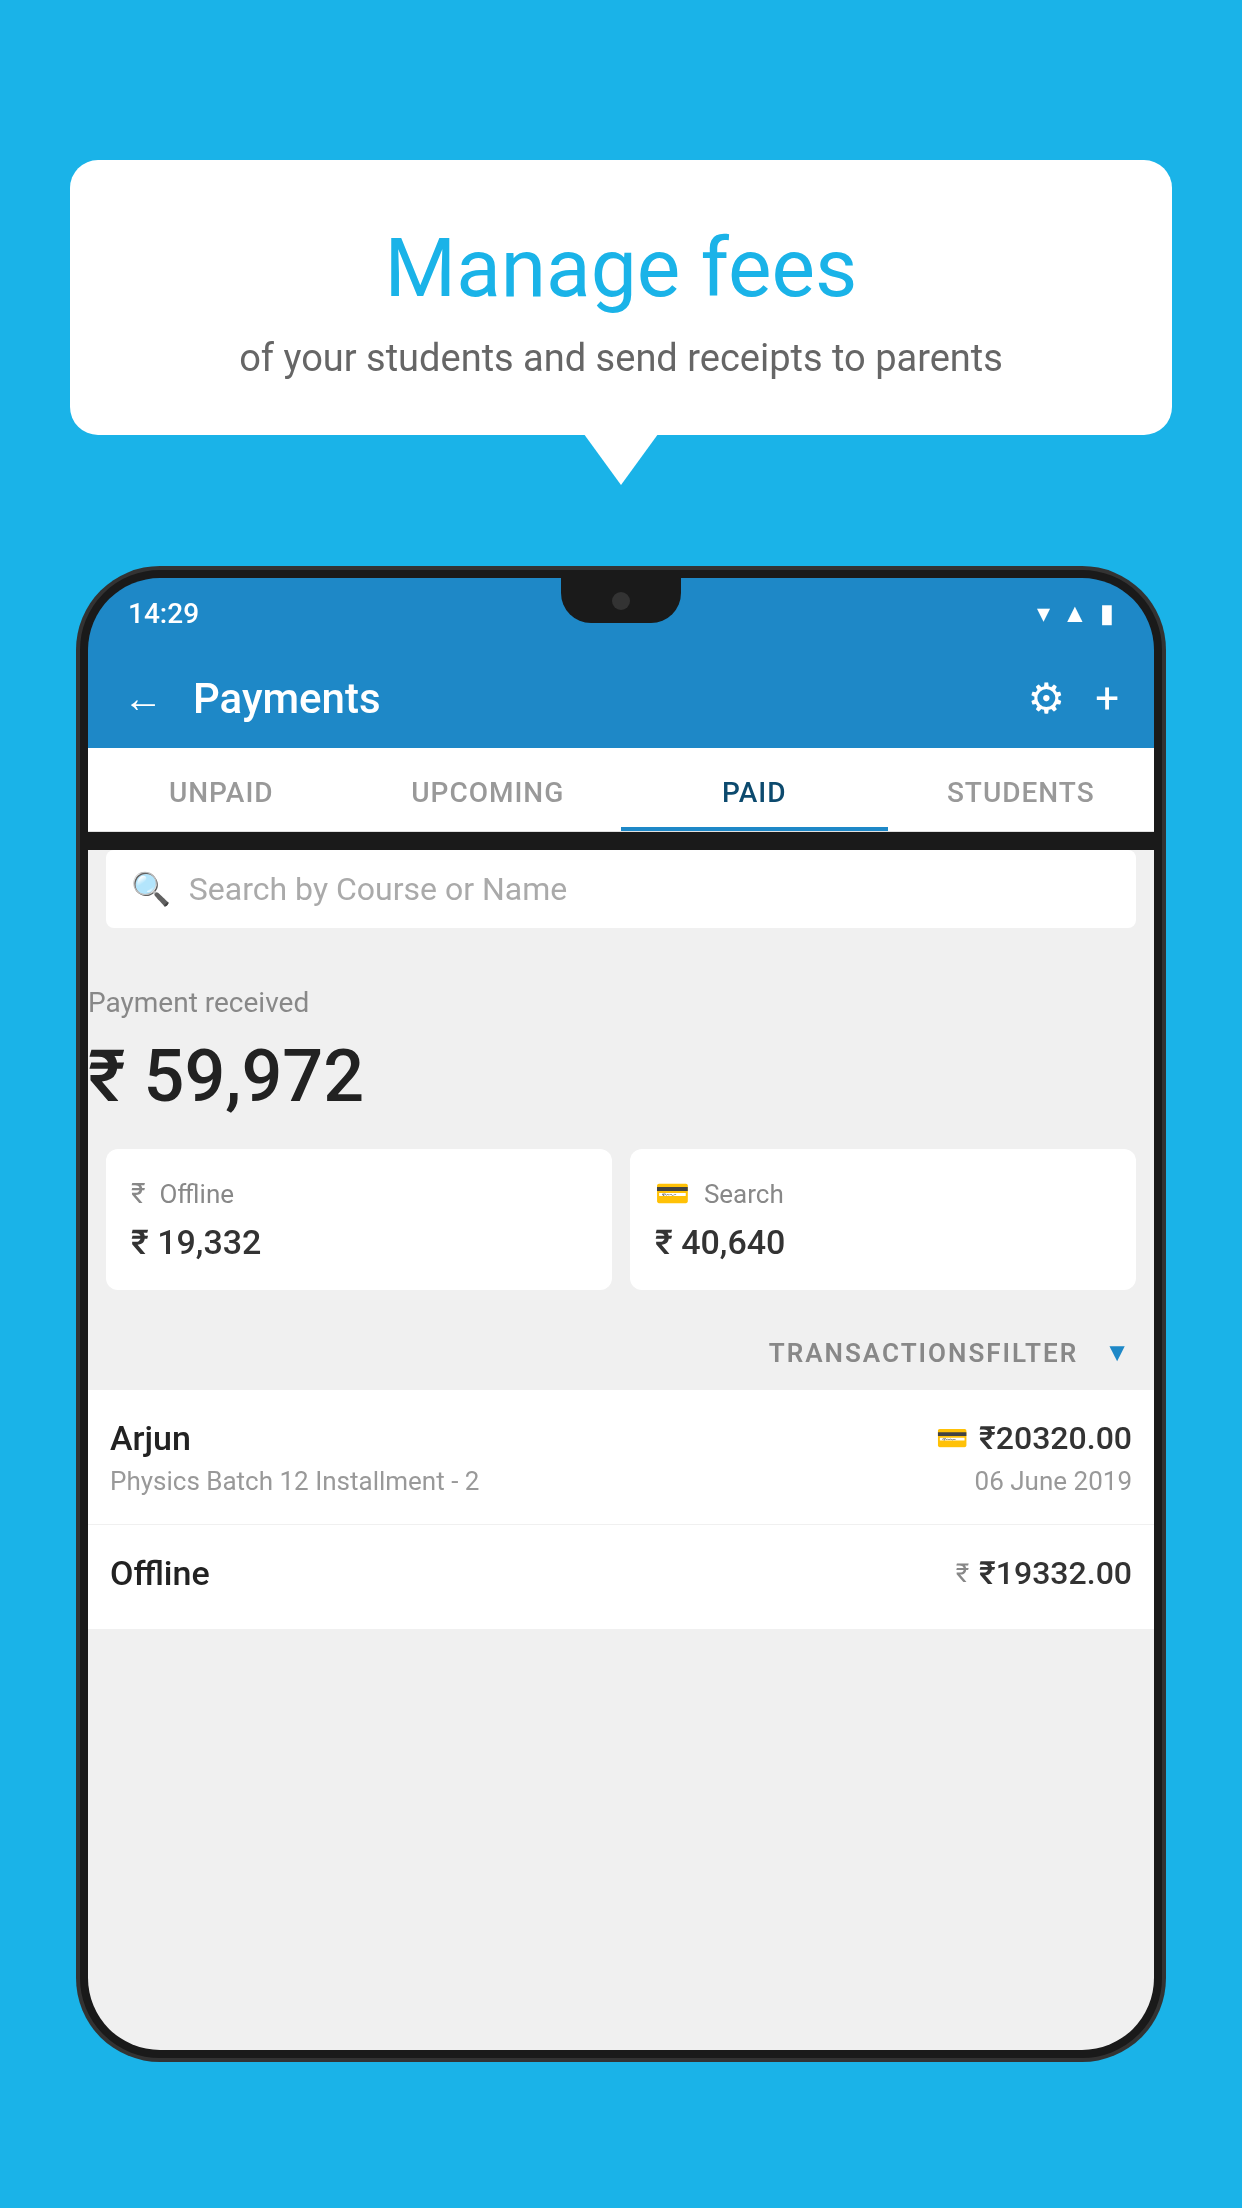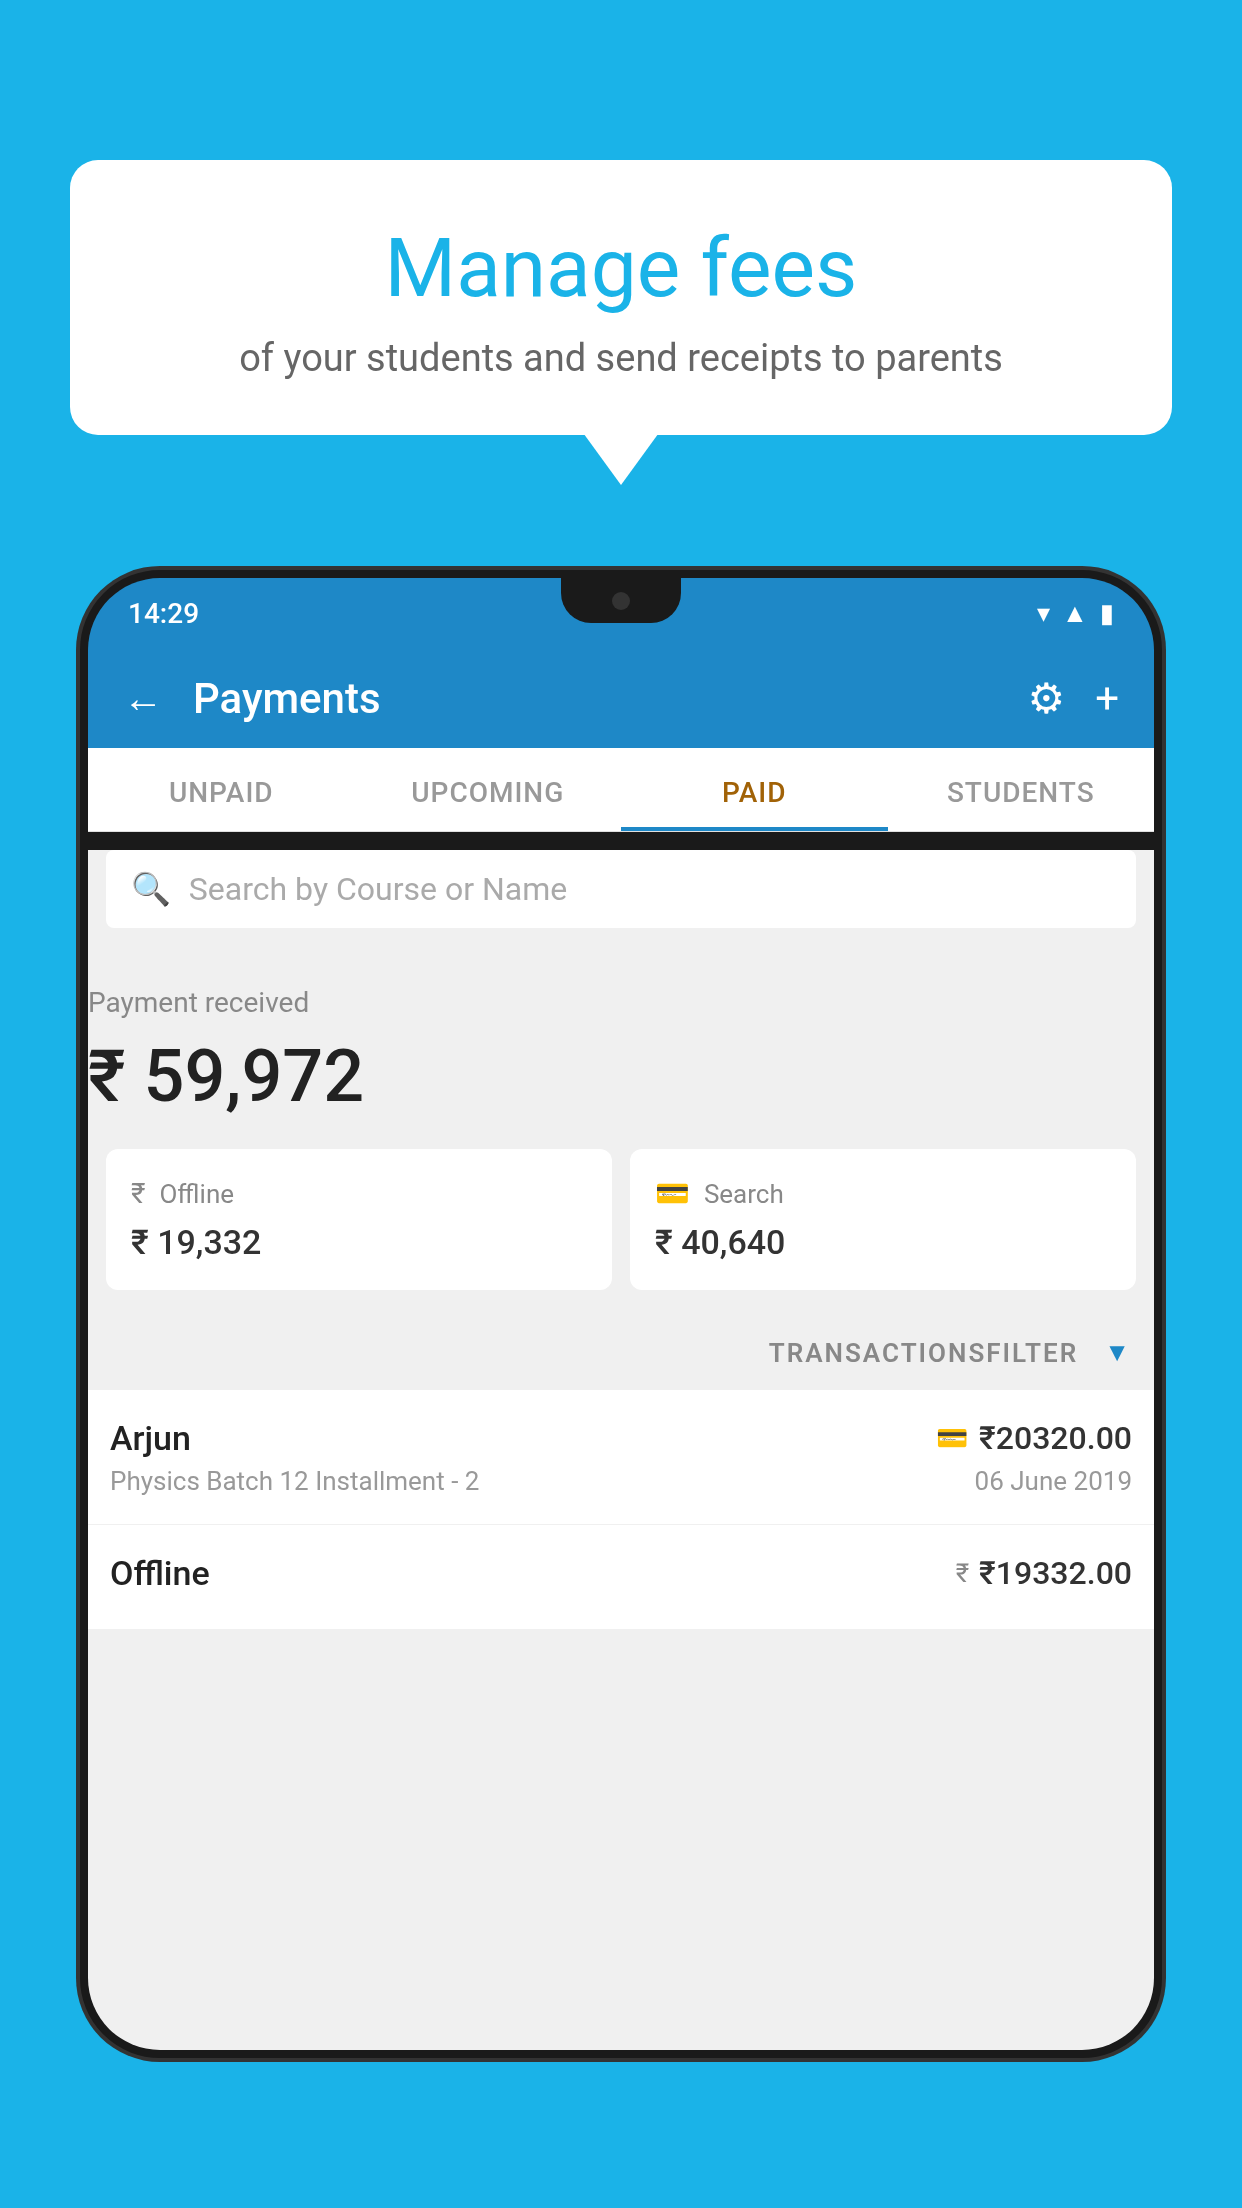--- a/index.html
+++ b/index.html
@@ -167,21 +167,21 @@
       text-align: center;
       padding: 28px 0 22px;
       font-size: 28px;
       font-weight: 500;
       color: #999;
       letter-spacing: 1px;
       position: relative;
     }
 
     .tab.active {
-      color: #a16207;
+      color: #0c4a6e;
     }
 
     .tab.active::after {
       content: '';
       position: absolute;
       bottom: 0;
       left: 0;
       right: 0;
       height: 4px;
       background: #1e88c7;

